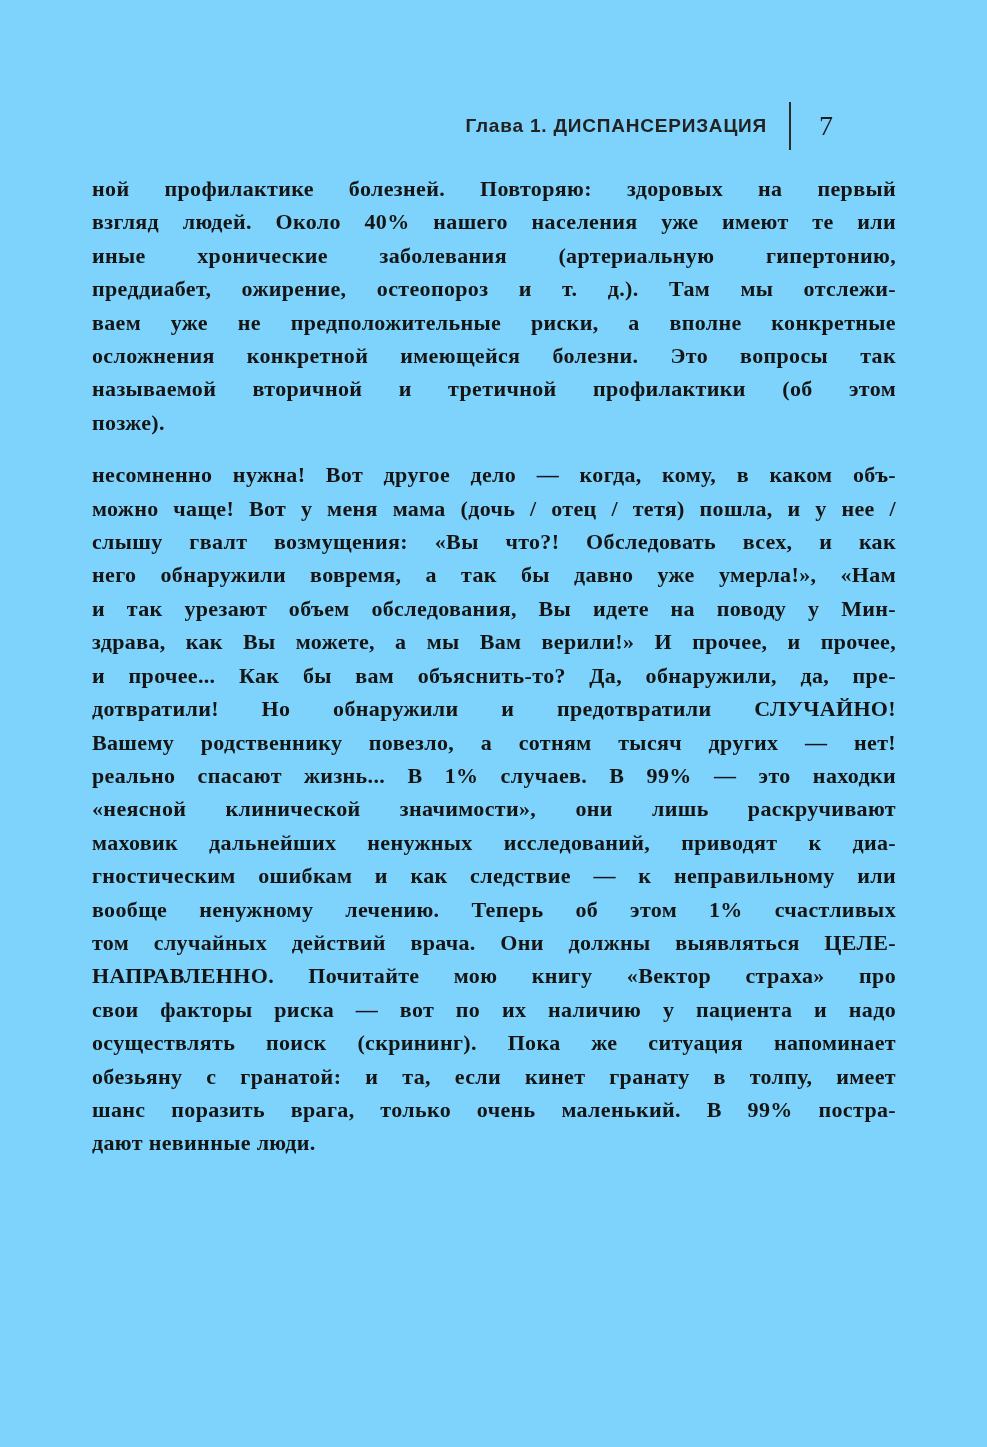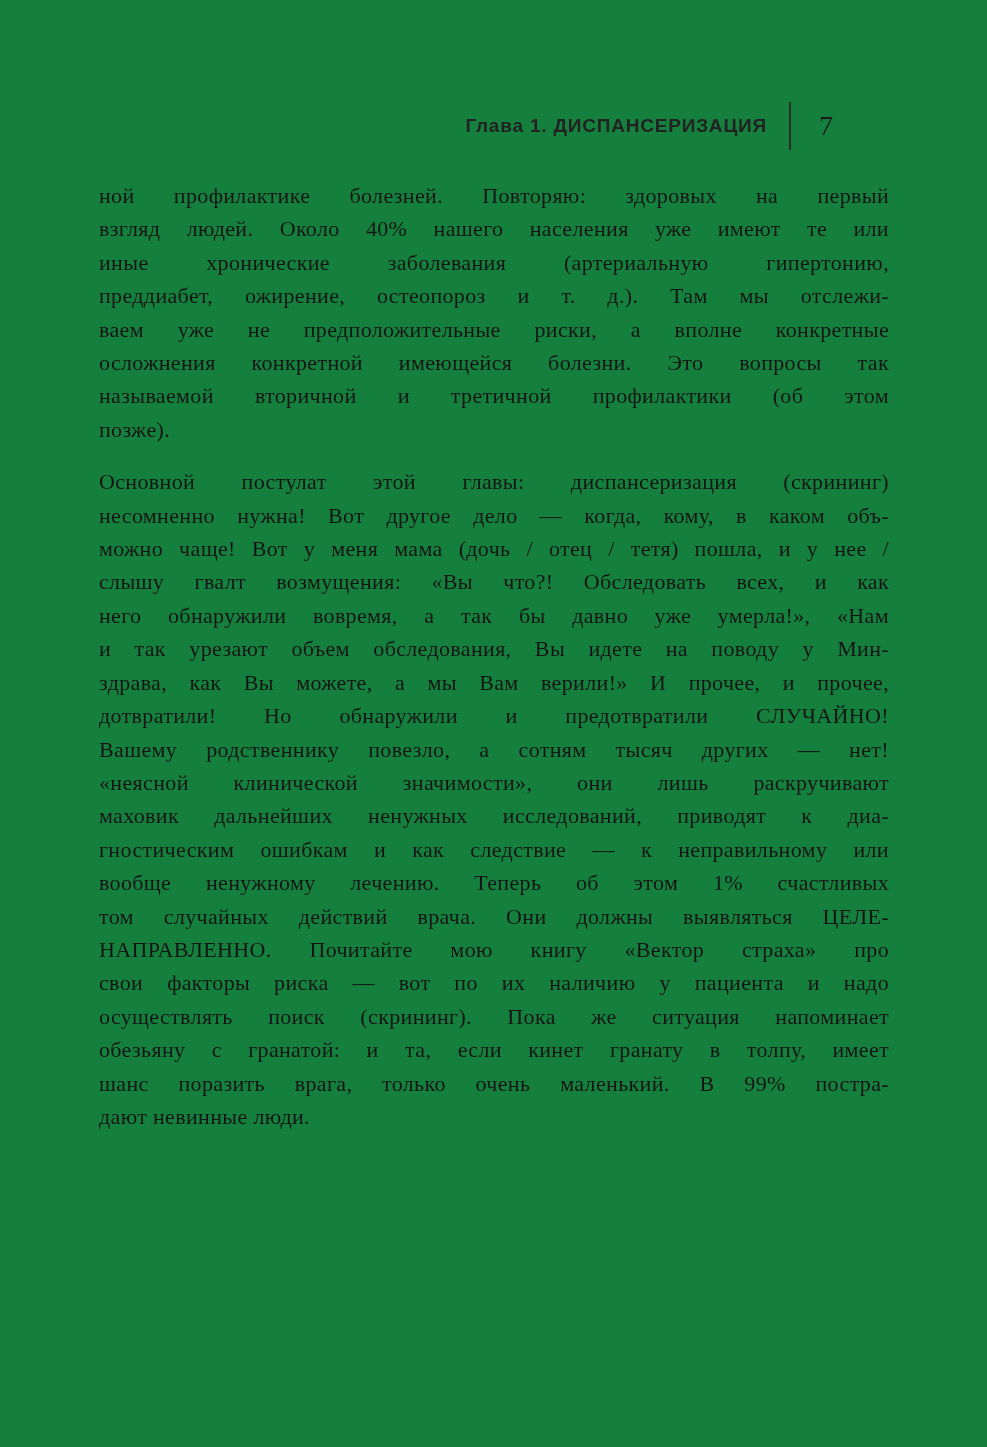--- a/index.html
+++ b/index.html
@@ -4,21 +4,21 @@
 <style>
   html, body {
     margin: 0;
     padding: 0;
     background: #ffffff;
   }
   .page {
     position: relative;
     width: 987px;
     height: 1447px;
-    background: #15803d;
+    background: #7dd3fc;
     color: #1c1c1c;
     font-family: "Liberation Serif", "DejaVu Serif", serif;
     overflow: hidden;
   }
   .running-header {
     position: absolute;
     top: 101px;
     left: 0;
     right: 150px;
     height: 50px;
@@ -51,21 +51,22 @@
     position: absolute;
     top: 168px;
     left: 88px;
     width: 812px;
     font-size: 22px;
     line-height: 33.4px;
     letter-spacing: 0.35px;
     color: #151515;
   }
   .paragraph {
-    margin: 11px;
+    margin: 4px;
+    font-weight: bold;
   }
   .paragraph + .paragraph {
     margin-top: 19px;
   }
   .line {
     text-align: justify;
     text-align-last: justify;
     text-justify: inter-word;
     white-space: nowrap;
     overflow: hidden;
@@ -90,29 +91,30 @@
         <div class="line">ной профилактике болезней. Повторяю: здоровых на первый</div>
         <div class="line">взгляд людей. Около 40% нашего населения уже имеют те или</div>
         <div class="line">иные хронические заболевания (артериальную гипертонию,</div>
         <div class="line">преддиабет, ожирение, остеопороз и т. д.). Там мы отслежи-</div>
         <div class="line">ваем уже не предположительные риски, а вполне конкретные</div>
         <div class="line">осложнения конкретной имеющейся болезни. Это вопросы так</div>
         <div class="line">называемой вторичной и третичной профилактики (об этом</div>
         <div class="line last">позже).</div>
       </div>
       <div class="paragraph">
-        <div class="line">Основной постулат этой главы: диспансеризация (скрининг)</div>
         <div class="line">несомненно нужна! Вот другое дело — когда, кому, в каком объ-</div>
         <div class="line">можно чаще! Вот у меня мама (дочь / отец / тетя) пошла, и у нее /</div>
         <div class="line">слышу гвалт возмущения: «Вы что?! Обследовать всех, и как</div>
         <div class="line">него обнаружили вовремя, а так бы давно уже умерла!», «Нам</div>
         <div class="line">и так урезают объем обследования, Вы идете на поводу у Мин-</div>
         <div class="line">здрава, как Вы можете, а мы Вам верили!» И прочее, и прочее,</div>
+        <div class="line">и прочее... Как бы вам объяснить-то? Да, обнаружили, да, пре-</div>
         <div class="line">дотвратили! Но обнаружили и предотвратили СЛУЧАЙНО!</div>
         <div class="line">Вашему родственнику повезло, а сотням тысяч других — нет!</div>
+        <div class="line">реально спасают жизнь... В 1% случаев. В 99% — это находки</div>
         <div class="line">«неясной клинической значимости», они лишь раскручивают</div>
         <div class="line">маховик дальнейших ненужных исследований, приводят к диа-</div>
         <div class="line">гностическим ошибкам и как следствие — к неправильному или</div>
         <div class="line">вообще ненужному лечению. Теперь об этом 1% счастливых</div>
         <div class="line">том случайных действий врача. Они должны выявляться ЦЕЛЕ-</div>
         <div class="line">НАПРАВЛЕННО. Почитайте мою книгу «Вектор страха» про</div>
         <div class="line">свои факторы риска — вот по их наличию у пациента и надо</div>
         <div class="line">осуществлять поиск (скрининг). Пока же ситуация напоминает</div>
         <div class="line">обезьяну с гранатой: и та, если кинет гранату в толпу, имеет</div>
         <div class="line">шанс поразить врага, только очень маленький. В 99% постра-</div>

